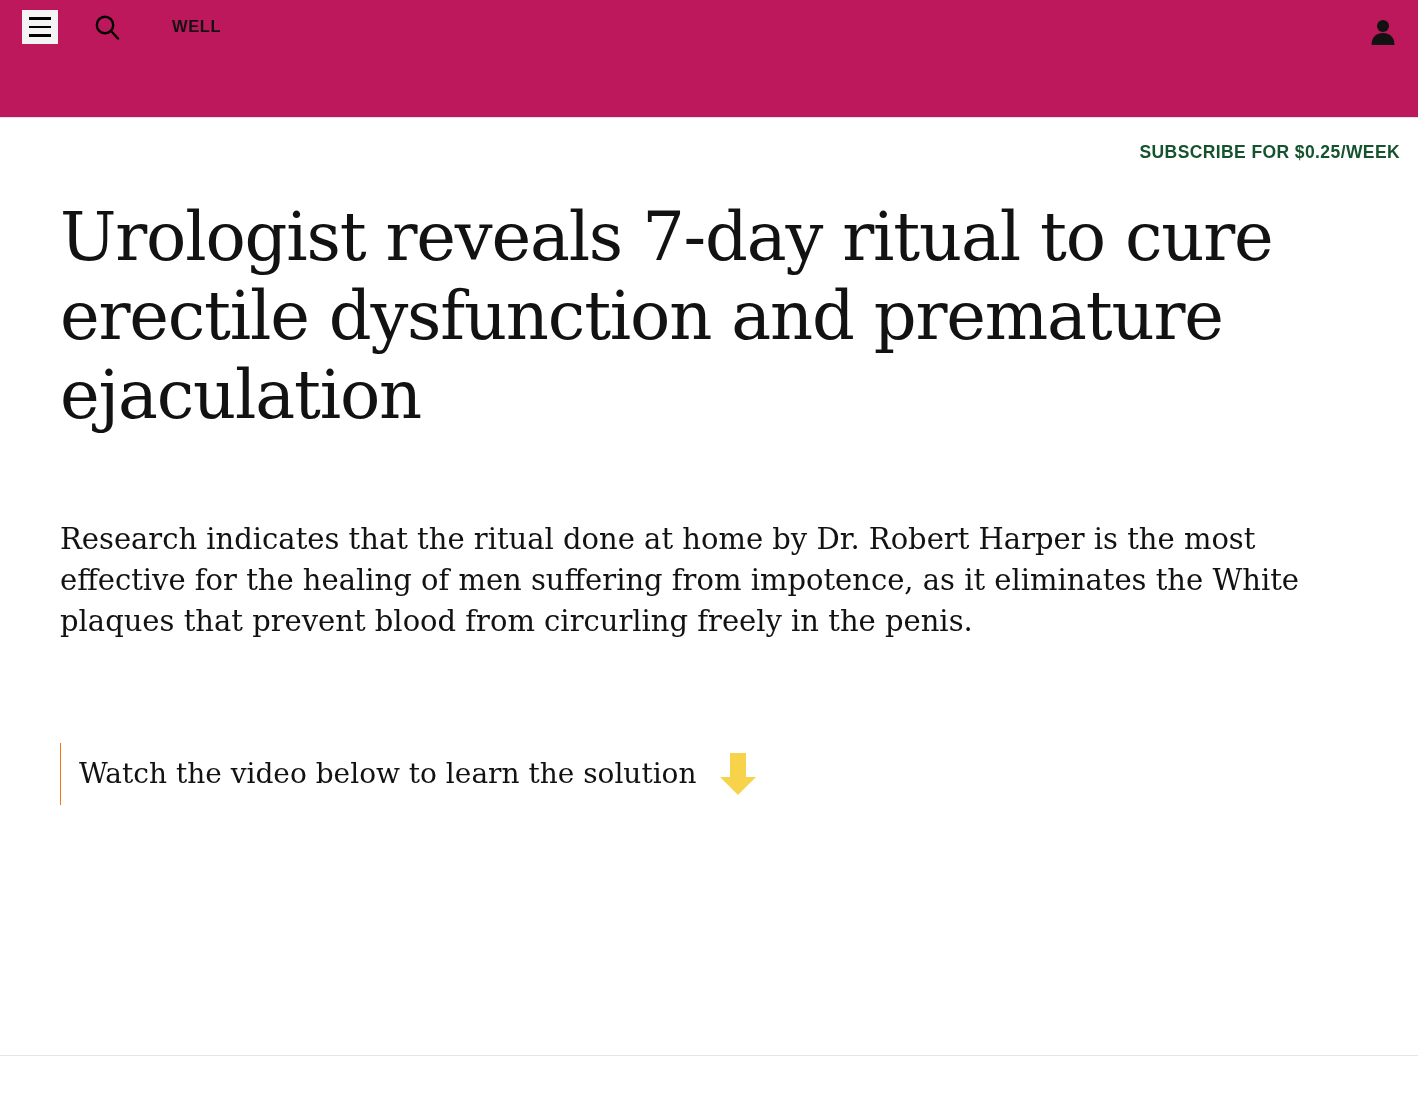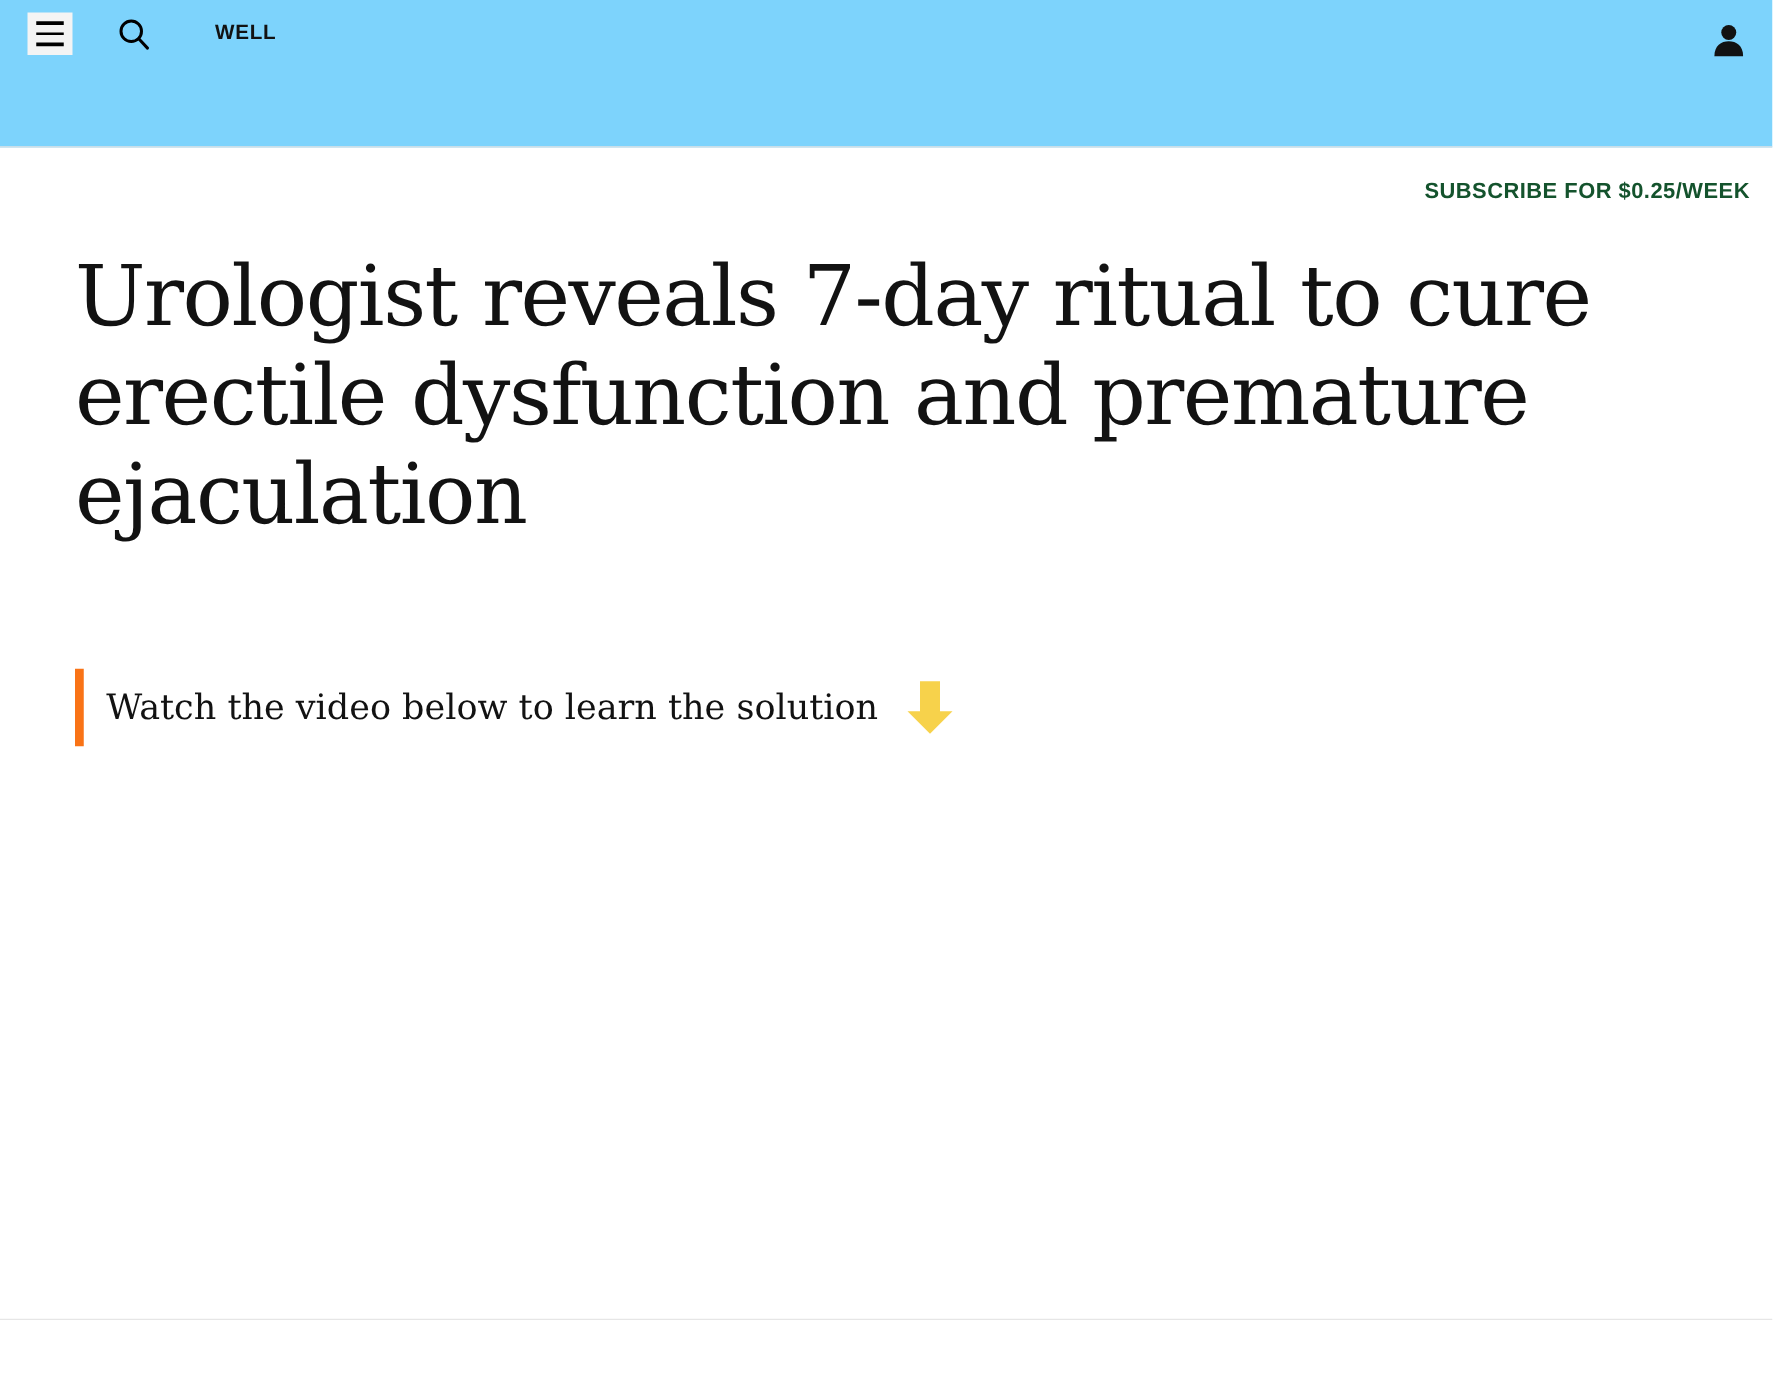--- a/index.html
+++ b/index.html
@@ -9,21 +9,21 @@
     background: #ffffff;
     font-family: "Liberation Sans", sans-serif;
     overflow: hidden;
   }
 
   
   .masthead {
     position: relative;
     height: 118px;
     border-bottom: 1px solid #e2e2e2;
-    background: #7dd3fc;
+    background: #be185d;
   }
   .hamburger {
     position: absolute;
     left: 22px;
     top: 10px;
     width: 36px;
     height: 34px;
     background: #f4f4f4;
     display: flex;
     flex-direction: column;
@@ -118,21 +118,21 @@
     color: #121212;
     margin-top: 84px;
     max-width: 1300px;
   }
 
   .callout {
     margin-top: 100px;
     display: flex;
     align-items: center;
     gap: 12px;
-    border-left: 7px solid #f97316;
+    border-left: 1px solid #f97316;
     padding-left: 18px;
     height: 62px;
   }
   .callout-text {
     font-family: "DejaVu Serif", serif;
     font-size: 28px;
     color: #121212;
     line-height: 1.2;
   }
   .down-arrow {
@@ -180,20 +180,21 @@
       </svg>
     </div>
   </div>
 
   <div class="subscribe-bar">
     <a class="subscribe-link" href="#">SUBSCRIBE FOR $0.25/WEEK</a>
   </div>
 
   <div class="article">
     <h1 class="headline">Urologist reveals 7-day ritual to cure erectile dysfunction and premature ejaculation</h1>
+    <p class="summary">Research indicates that the ritual done at home by Dr. Robert Harper is the most effective for the healing of men suffering from impotence, as it eliminates the White plaques that prevent blood from circurling freely in the penis.</p>
 
     <div class="callout">
       <div class="callout-text">Watch the video below to learn the solution</div>
       <div class="down-arrow">
         <svg width="44" height="50" viewBox="0 0 44 50">
           <path d="M14 4 H30 V28 H40 L22 46 L4 28 H14 Z" fill="#f7d24b"></path>
         </svg>
       </div>
     </div>
   </div>

